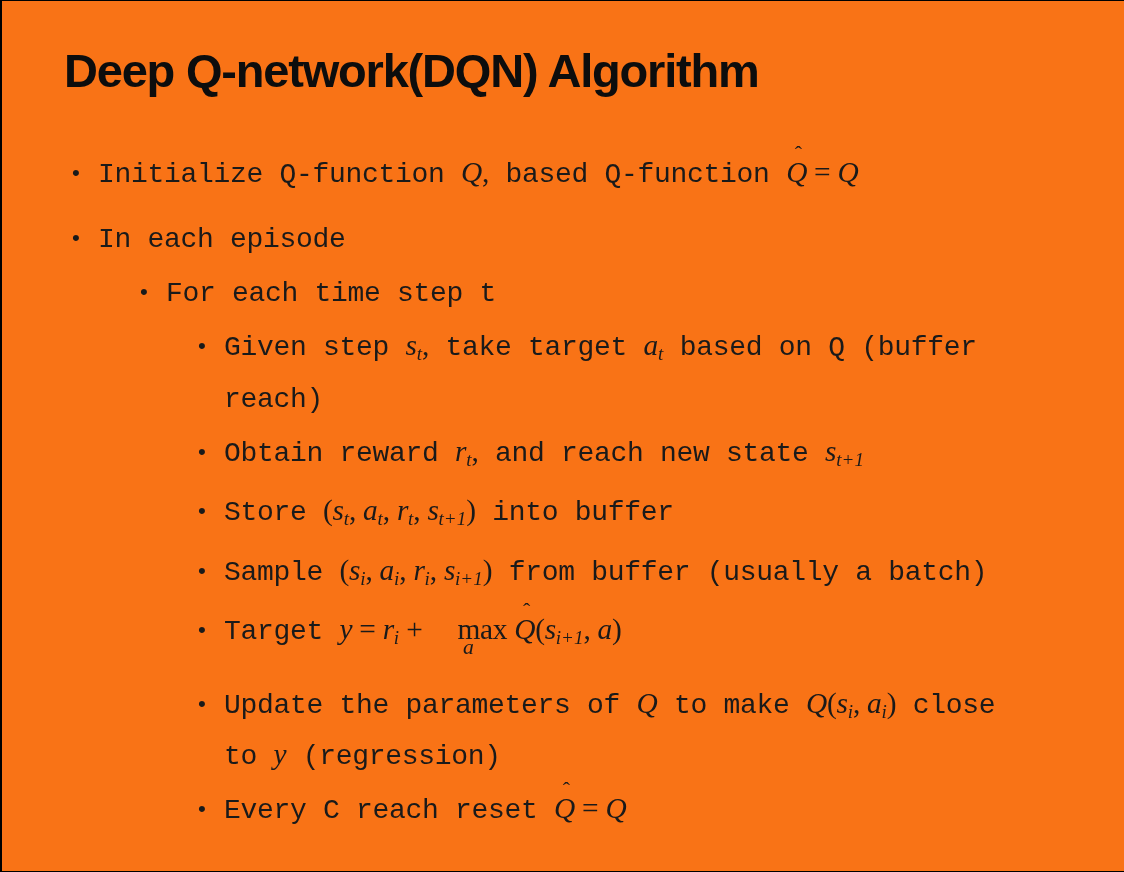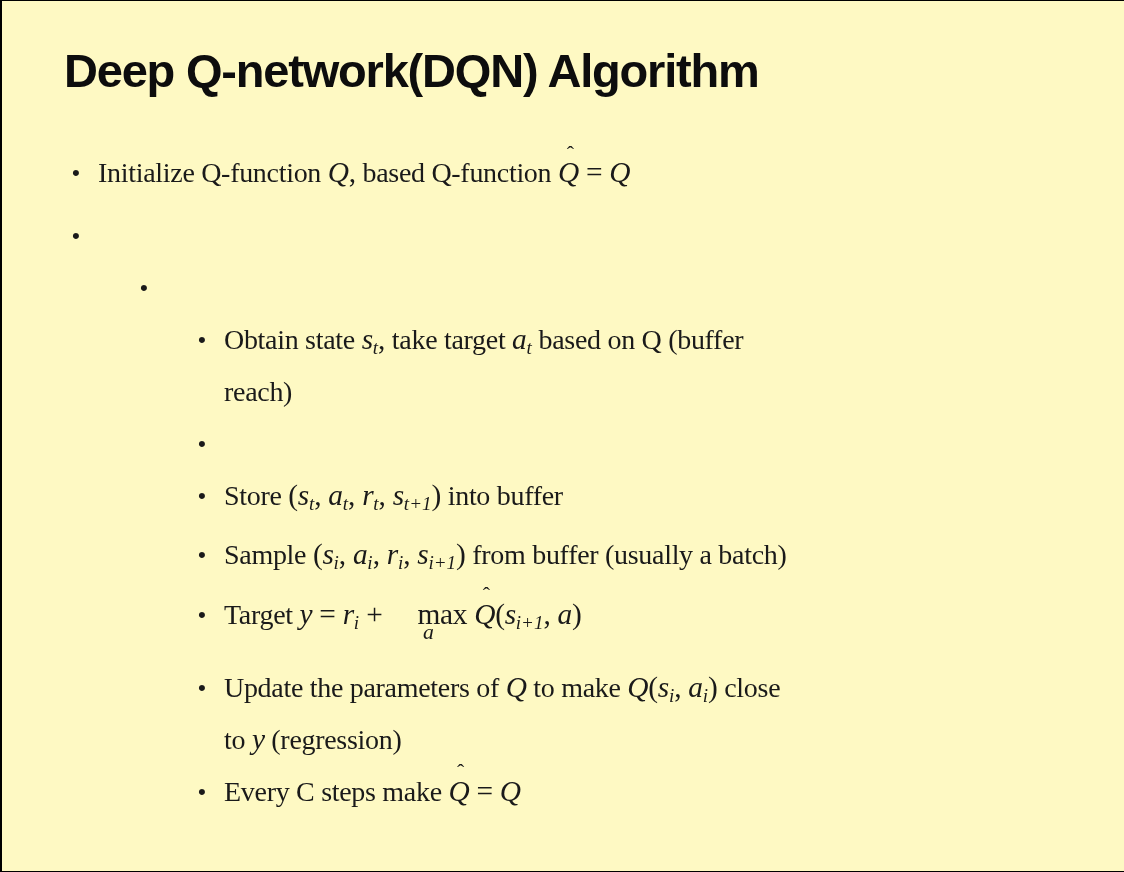--- a/index.html
+++ b/index.html
@@ -2,21 +2,21 @@
 <html><head>
 <meta charset="utf-8">
 <style>
   html, body { margin: 0; padding: 0; background: #ffffff; }
   body { width: 1124px; height: 872px; overflow: hidden; }
 
   .slide {
     box-sizing: border-box;
     width: 1124px;
     height: 872px;
-    background: #fef9c3;
+    background: #f97316;
     border-left: 2px solid #000000;
     border-top: 1px solid #000000;
     border-bottom: 1px solid #000000;
     font-family: "Liberation Sans", sans-serif;
     color: #1a1a1a;
   }
 
   .title {
     margin: 44px 0 0 62px;
     font-size: 47px;
@@ -50,21 +50,21 @@
   .marker {
     flex: 0 0 26px;
     width: 26px;
     font-size: 0.8em;
     line-height: 44px;
   }
 
   .content { display: block; }
 
   
-  .t { font-family: Liberation Serif, serif; }
+  .t { font-family: Liberation Mono, monospace; }
 
   
   .m, .hat-base {
     font-family: "Liberation Serif", serif;
     font-style: italic;
     font-size: 1.05em;
     line-height: 1;
   }
 
   
@@ -123,45 +123,48 @@
 
 <div class="slide">
   <h1 class="title">Deep Q-network(DQN) Algorithm</h1>
   <div class="bullets">
       <div class="item level-1">
         <span class="marker">•</span>
         <span class="content"><span class="t">Initialize Q-function </span><span class="m">Q</span><span class="o">,</span><span class="t"> based Q-function </span><span class="hat"><span class="hat-mark">ˆ</span><span class="hat-base">Q</span></span><span class="o"> = </span><span class="m">Q</span></span>
       </div>
       <div class="item level-1">
         <span class="marker">•</span>
+        <span class="content"><span class="t">In each episode</span></span>
       </div>
       <div class="item level-2">
         <span class="marker">•</span>
+        <span class="content"><span class="t">For each time step t</span></span>
       </div>
       <div class="item level-3">
         <span class="marker">•</span>
-        <span class="content"><span class="t">Obtain state </span><span class="m">s</span><span class="sub">t</span><span class="o">,</span><span class="t"> take target </span><span class="m">a</span><span class="sub">t</span><span class="t"> based on Q (buffer</span><br><span class="t">reach)</span></span>
+        <span class="content"><span class="t">Given step </span><span class="m">s</span><span class="sub">t</span><span class="o">,</span><span class="t"> take target </span><span class="m">a</span><span class="sub">t</span><span class="t"> based on Q (buffer</span><br><span class="t">reach)</span></span>
       </div>
       <div class="item level-3">
         <span class="marker">•</span>
+        <span class="content"><span class="t">Obtain reward </span><span class="m">r</span><span class="sub">t</span><span class="o">,</span><span class="t"> and reach new state </span><span class="m">s</span><span class="sub">t+1</span></span>
       </div>
       <div class="item level-3">
         <span class="marker">•</span>
         <span class="content"><span class="t">Store </span><span class="o">(</span><span class="m">s</span><span class="sub">t</span><span class="o">, </span><span class="m">a</span><span class="sub">t</span><span class="o">, </span><span class="m">r</span><span class="sub">t</span><span class="o">, </span><span class="m">s</span><span class="sub">t+1</span><span class="o">)</span><span class="t"> into buffer</span></span>
       </div>
       <div class="item level-3">
         <span class="marker">•</span>
         <span class="content"><span class="t">Sample </span><span class="o">(</span><span class="m">s</span><span class="sub">i</span><span class="o">, </span><span class="m">a</span><span class="sub">i</span><span class="o">, </span><span class="m">r</span><span class="sub">i</span><span class="o">, </span><span class="m">s</span><span class="sub">i+1</span><span class="o">)</span><span class="t"> from buffer (usually a batch)</span></span>
       </div>
       <div class="item level-3">
         <span class="marker">•</span>
         <span class="content"><span class="t">Target </span><span class="m">y</span><span class="o"> = </span><span class="m">r</span><span class="sub">i</span><span class="o"> + </span><span class="stack"><span class="stack-main">max</span><span class="stack-under">a</span></span><span class="o"> </span><span class="hat"><span class="hat-mark">ˆ</span><span class="hat-base">Q</span></span><span class="o">(</span><span class="m">s</span><span class="sub">i+1</span><span class="o">, </span><span class="m">a</span><span class="o">)</span></span>
       </div>
       <div class="item level-3">
         <span class="marker">•</span>
         <span class="content"><span class="t">Update the parameters of </span><span class="m">Q</span><span class="t"> to make </span><span class="m">Q</span><span class="o">(</span><span class="m">s</span><span class="sub">i</span><span class="o">, </span><span class="m">a</span><span class="sub">i</span><span class="o">)</span><span class="t"> close</span><br><span class="t">to </span><span class="m">y</span><span class="t"> (regression)</span></span>
       </div>
       <div class="item level-3">
         <span class="marker">•</span>
-        <span class="content"><span class="t">Every C steps make </span><span class="hat"><span class="hat-mark">ˆ</span><span class="hat-base">Q</span></span><span class="o"> = </span><span class="m">Q</span></span>
+        <span class="content"><span class="t">Every C reach reset </span><span class="hat"><span class="hat-mark">ˆ</span><span class="hat-base">Q</span></span><span class="o"> = </span><span class="m">Q</span></span>
       </div>
     </div>
 </div>
 
 </body></html>

